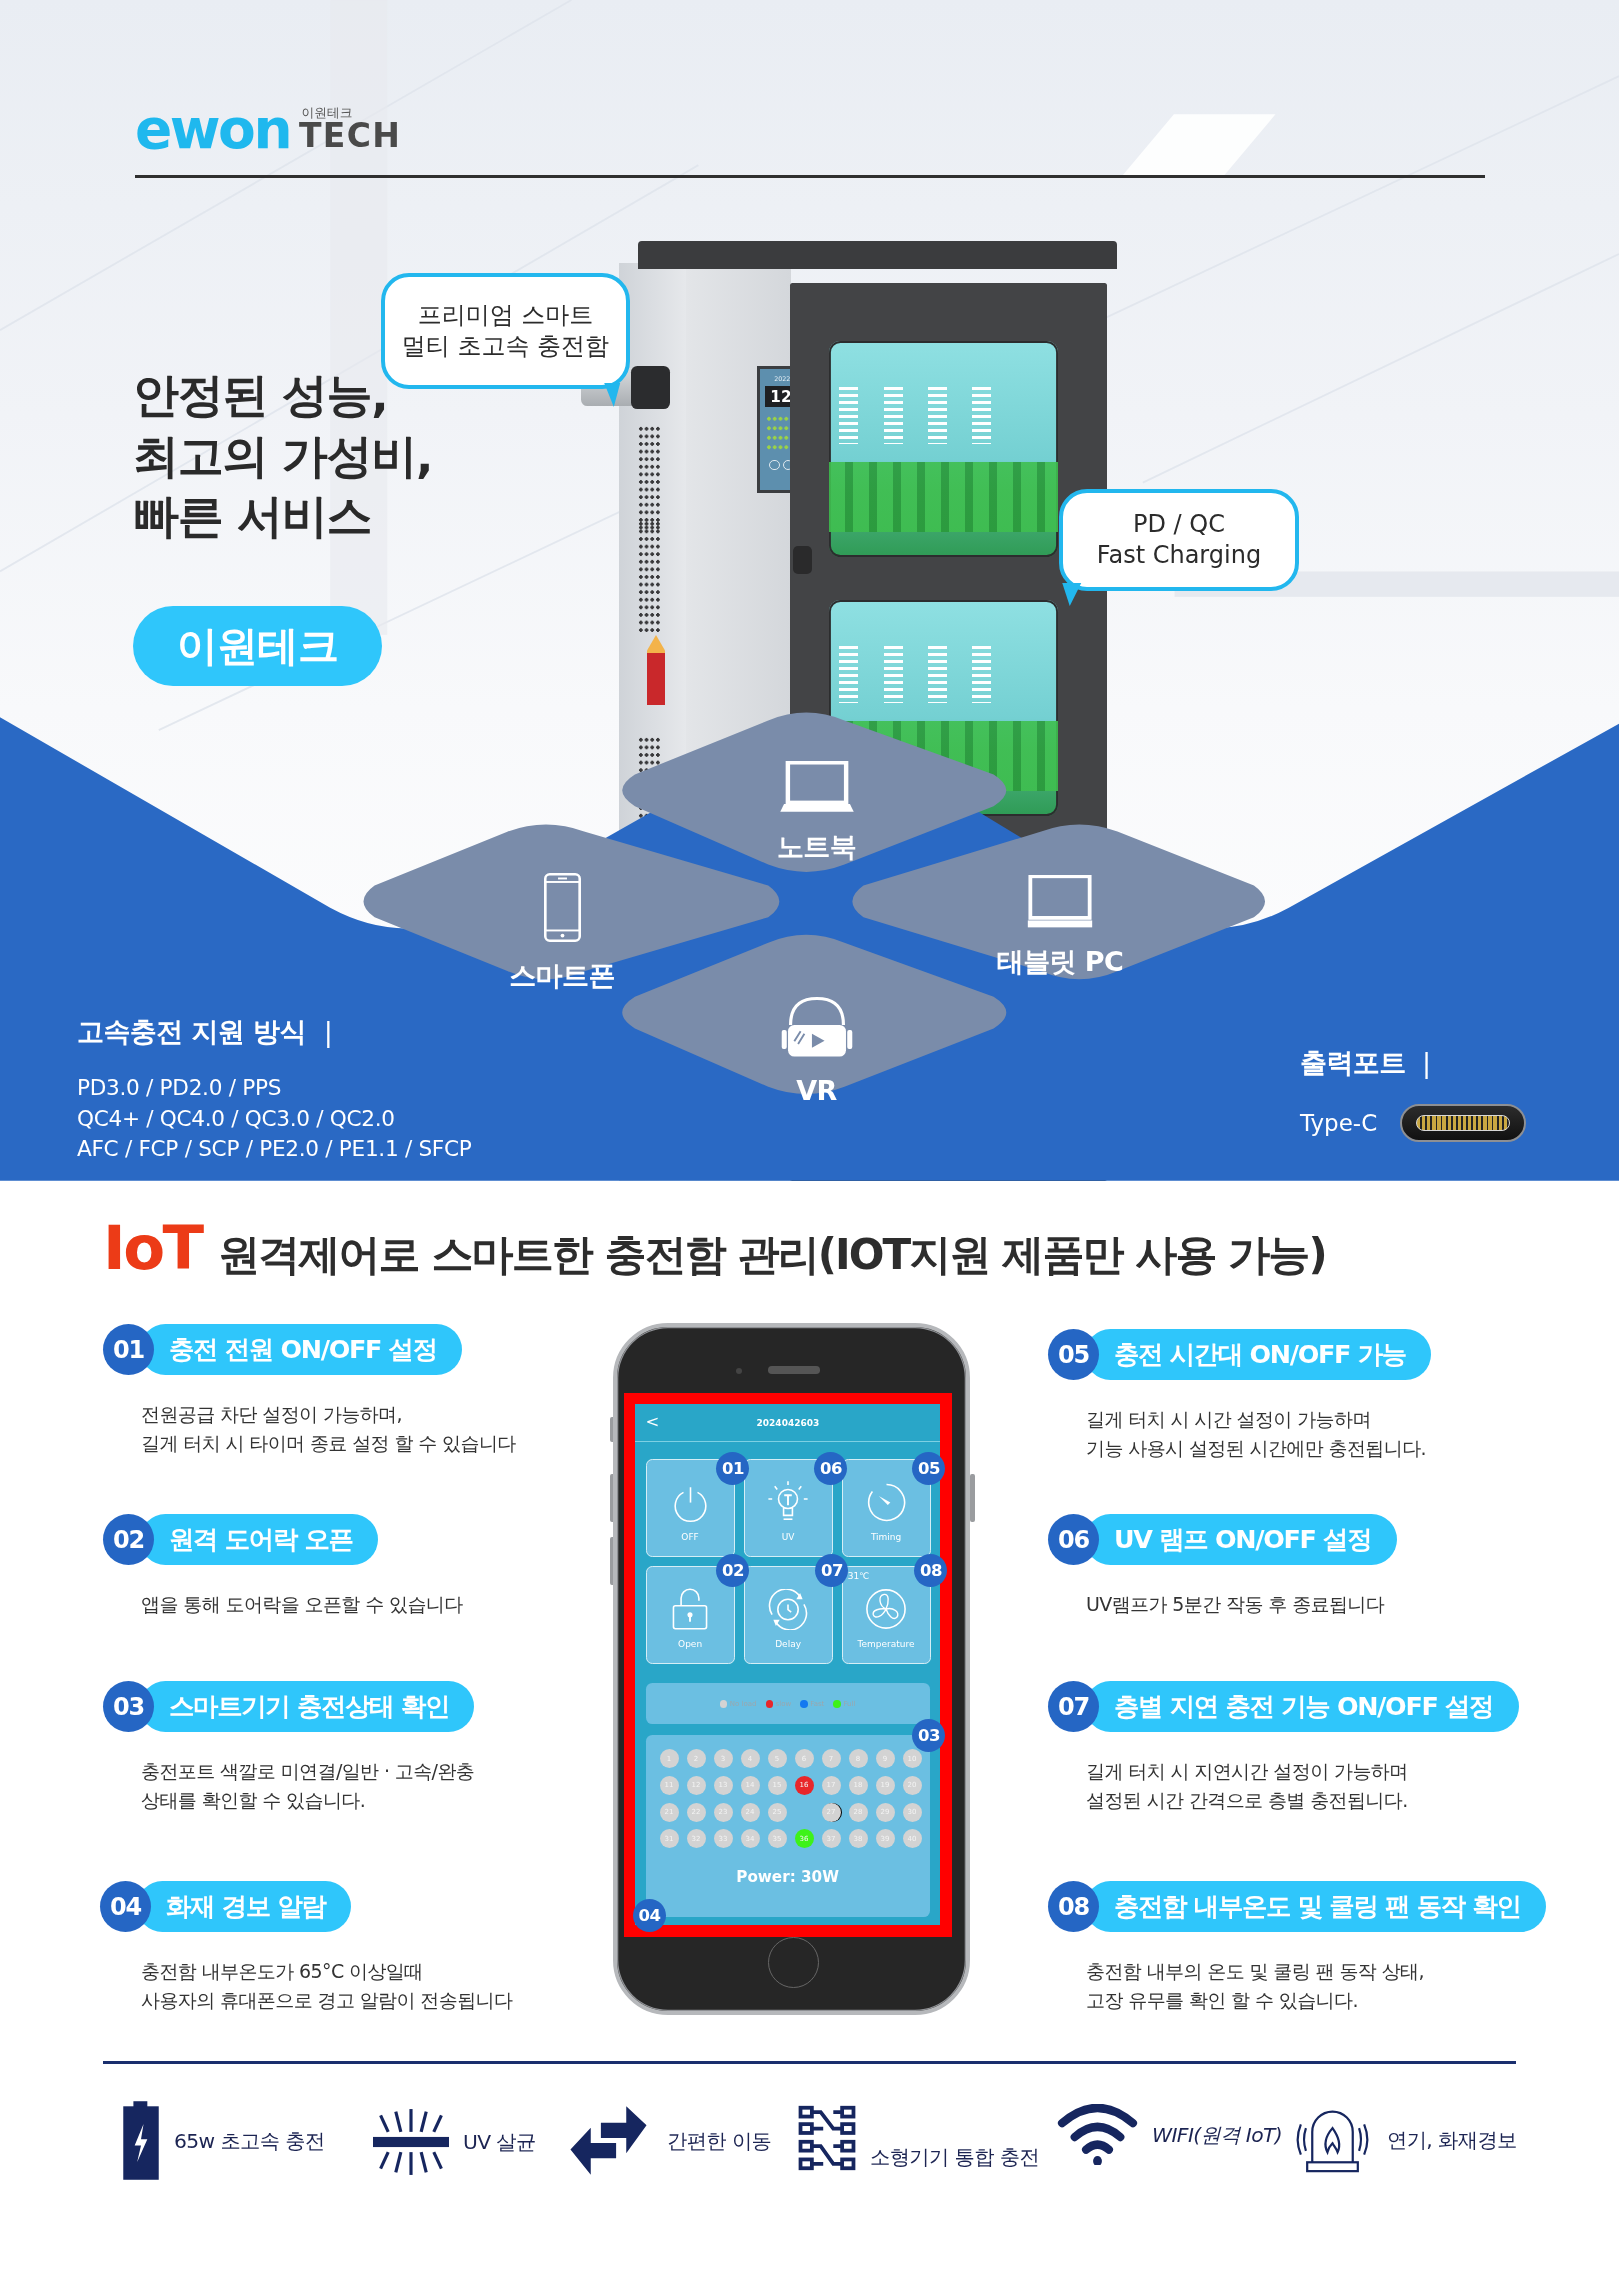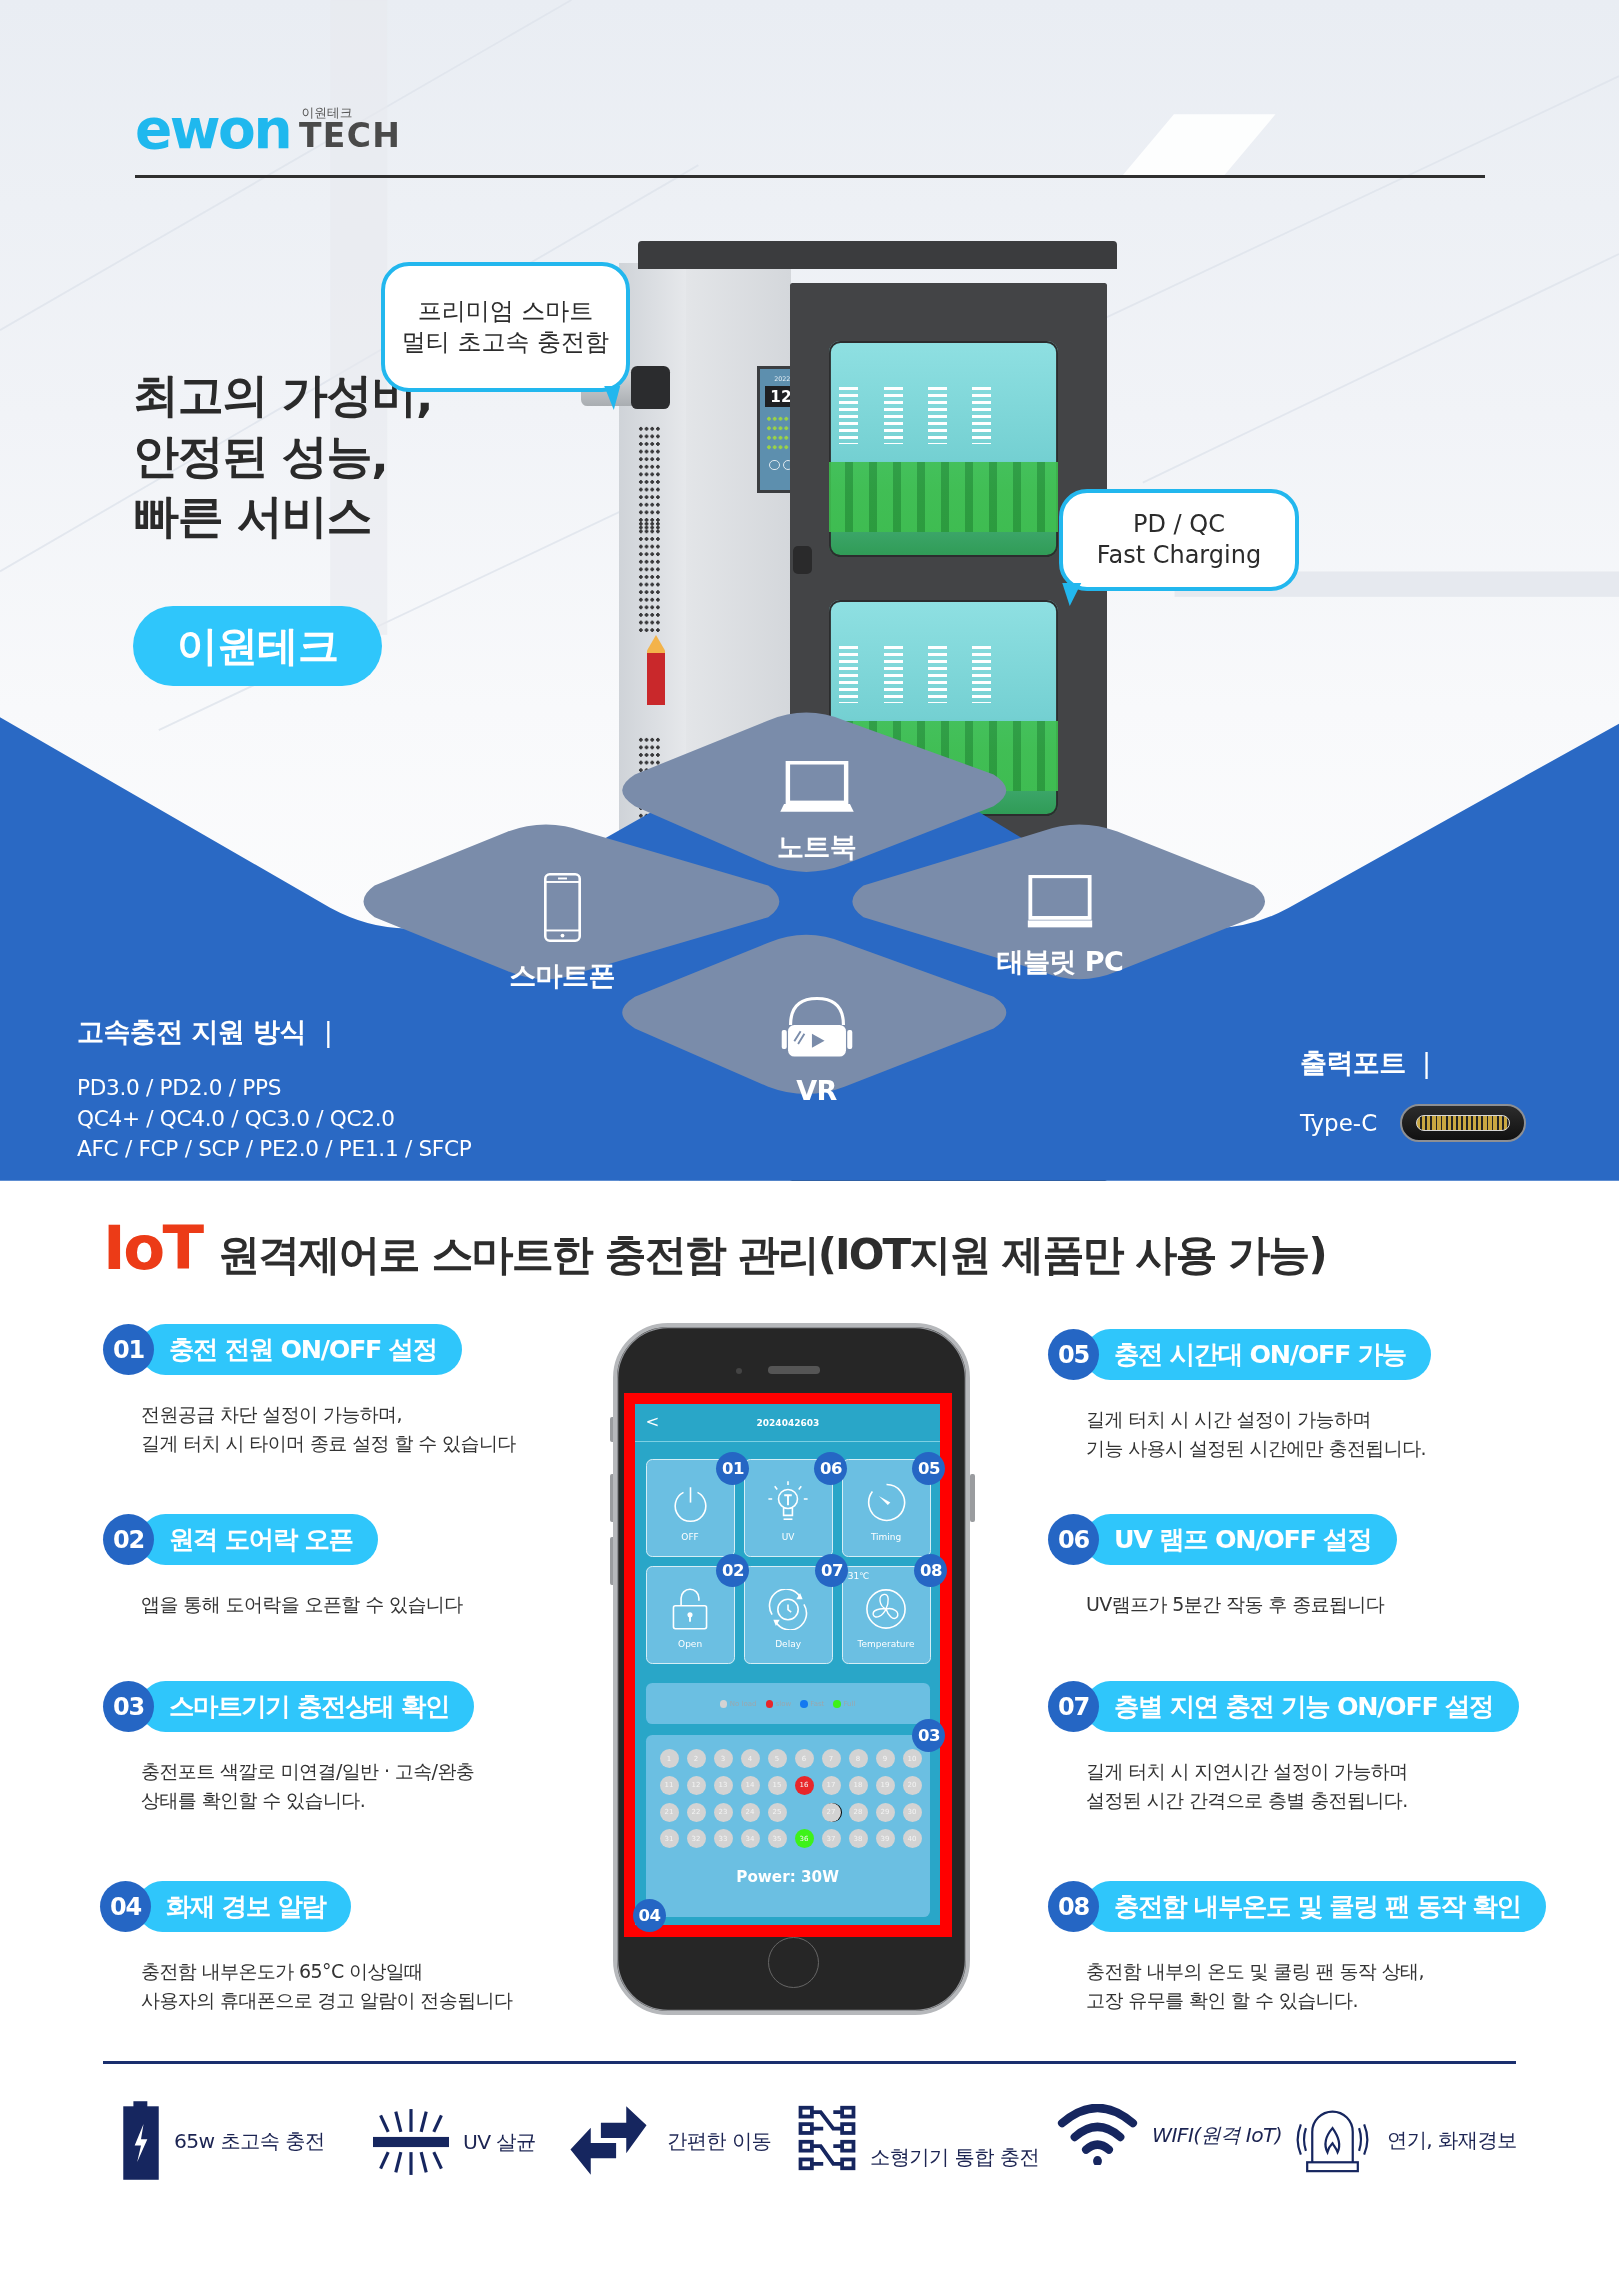--- a/index.html
+++ b/index.html
@@ -17,21 +17,21 @@
   .logo-en { font-size: 33px; font-weight: 700; color: #4a4a4a; letter-spacing: 1.3px; }
   .header-rule { position: absolute; left: 135px; top: 175px; width: 1350px; height: 3.2px; background: #2f2f2f; }
 
   .headline { position: absolute; left: 133px; top: 365px; font-size: 46px; font-weight: 700; color: #2a2a2a; line-height: 1.32; letter-spacing: -1.3px; }
   .headline div { white-space: nowrap; }
   .brand-pill { position: absolute; left: 133px; top: 606px; width: 249px; height: 80px; border-radius: 40px; background: #2fc6fb;
     color: #fff; font-size: 41px; font-weight: 700; display: flex; align-items: center; justify-content: center; letter-spacing: -0.6px; }
 
   .bubble { position: absolute; background: #fff; border: 4.4px solid #22b7ee; border-radius: 28px; color: #2b2b2b;
     display: flex; flex-direction: column; align-items: center; justify-content: center; text-align: center; font-size: 24px; line-height: 1.28; }
-  .bubble-1 { left: 381px; top: 262px; width: 249px; height: 130px; }
+  .bubble-1 { left: 381px; top: 273px; width: 249px; height: 116px; }
   .bubble-1::after { content: ""; position: absolute; right: 9px; bottom: -21.6px; width: 0; height: 0;
     border-left: 16.5px solid transparent; border-top: 24px solid #22b7ee; transform: skewX(-15deg); }
   .bubble-2 { left: 1059px; top: 489px; width: 240px; height: 102px; }
   .bubble-2::after { content: ""; position: absolute; left: 2.5px; bottom: -19px; width: 0; height: 0;
     border-right: 19px solid transparent; border-top: 23px solid #22b7ee; transform: skewX(18deg); }
 
   
   .cabinet { position: absolute; left: 619px; top: 241px; width: 498px; height: 940px; }
   .cab-top { position: absolute; left: 19px; top: 0; width: 479px; height: 28px; background: #3b3c3e; border-radius: 3.8px 3.8px 0 0; }
   .cab-side { position: absolute; left: 0; top: 21.6px; width: 67px; height: 918px; background: linear-gradient(90deg,#cfd3d8,#e6e8eb); }
@@ -159,22 +159,22 @@
   <div class="logo">
     <span class="logo-mark">ewon</span>
     <span class="logo-side">
       <span class="logo-kr">이원테크</span>
       <span class="logo-en">TECH</span>
     </span>
   </div>
   <div class="header-rule"></div>
 
   <div class="headline">
+    <div>안정된 성능,</div>
     <div>최고의 가성비,</div>
-    <div>안정된 성능,</div>
     <div>빠른 서비스</div>
   </div>
   <div class="brand-pill">이원테크</div>
 
   <div class="cabinet">
     <div class="cab-side"></div>
     <div class="cab-grille" style="left:19px;top:184px;height:108px;"></div>
     <div class="cab-grille" style="left:19px;top:279px;height:114px;"></div>
     <div class="cab-grille" style="left:19px;top:495px;height:190px;"></div>
     <div class="cab-warn" style="top:394px;"></div>

